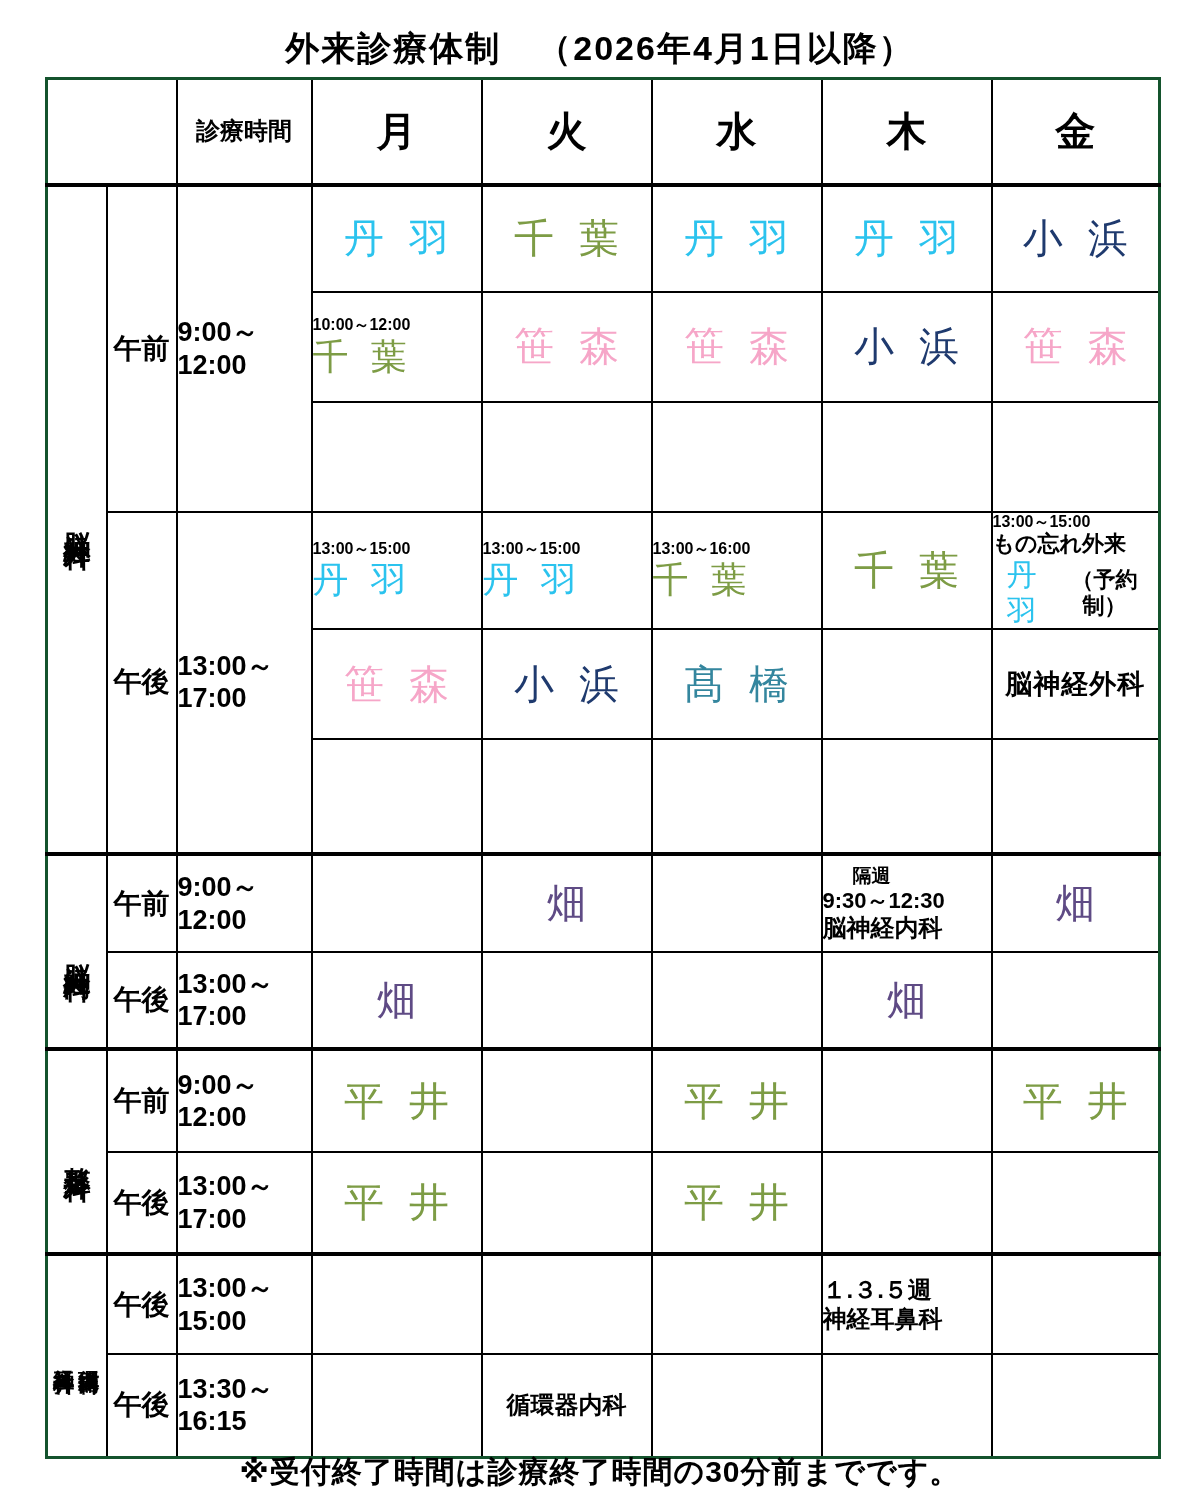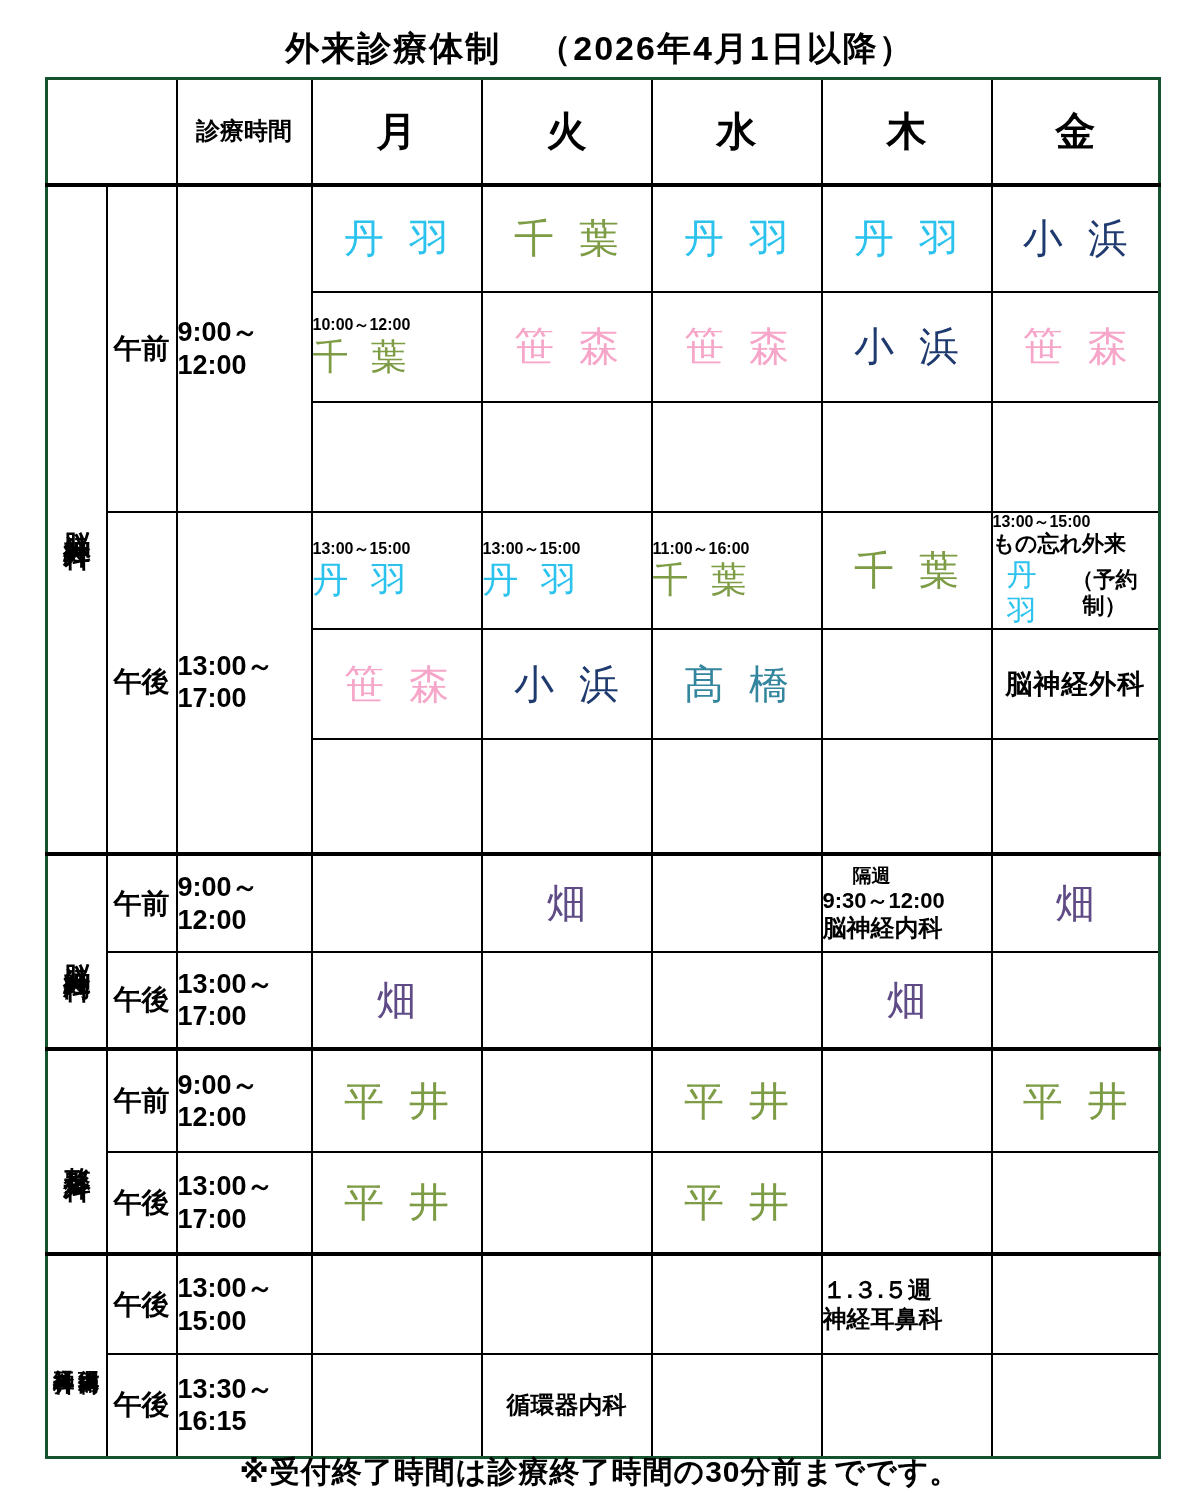--- a/index.html
+++ b/index.html
@@ -138,21 +138,21 @@
           </div>
     </td>
     <td>
       <div class="stack">
             <span class="tm">13:00～15:00</span>
             <span class="nm2 sp cyan">丹羽</span>
           </div>
     </td>
     <td>
       <div class="stack">
-            <span class="tm">11:00～16:00</span>
+            <span class="tm">13:00～16:00</span>
             <span class="nm2 sp olive">千葉</span>
           </div>
     </td>
     <td><span class="nm sp olive">千葉</span></td>
     <td>
       <div class="stack tight">
         <span class="tm">13:00～15:00</span>
         <span class="md">もの忘れ外来</span>
         <span class="inline">
               <span class="frname cyan">丹羽</span>
@@ -186,21 +186,21 @@
             <span>9:00～</span>
             <span>12:00</span>
           </div>
     </td>
     <td></td>
     <td><span class="nm purple">畑</span></td>
     <td></td>
     <td>
       <div class="stack tight">
         <span class="xs">隔週</span>
-        <span class="md">9:30～12:00</span>
+        <span class="md">9:30～12:30</span>
         <span class="md2">脳神経内科</span>
       </div>
     </td>
     <td><span class="nm purple">畑</span></td>
   </tr>
 
   <tr style="height:97px">
     <td class="ampm">午後</td>
     <td class="timecell">
       <div class="stack">

